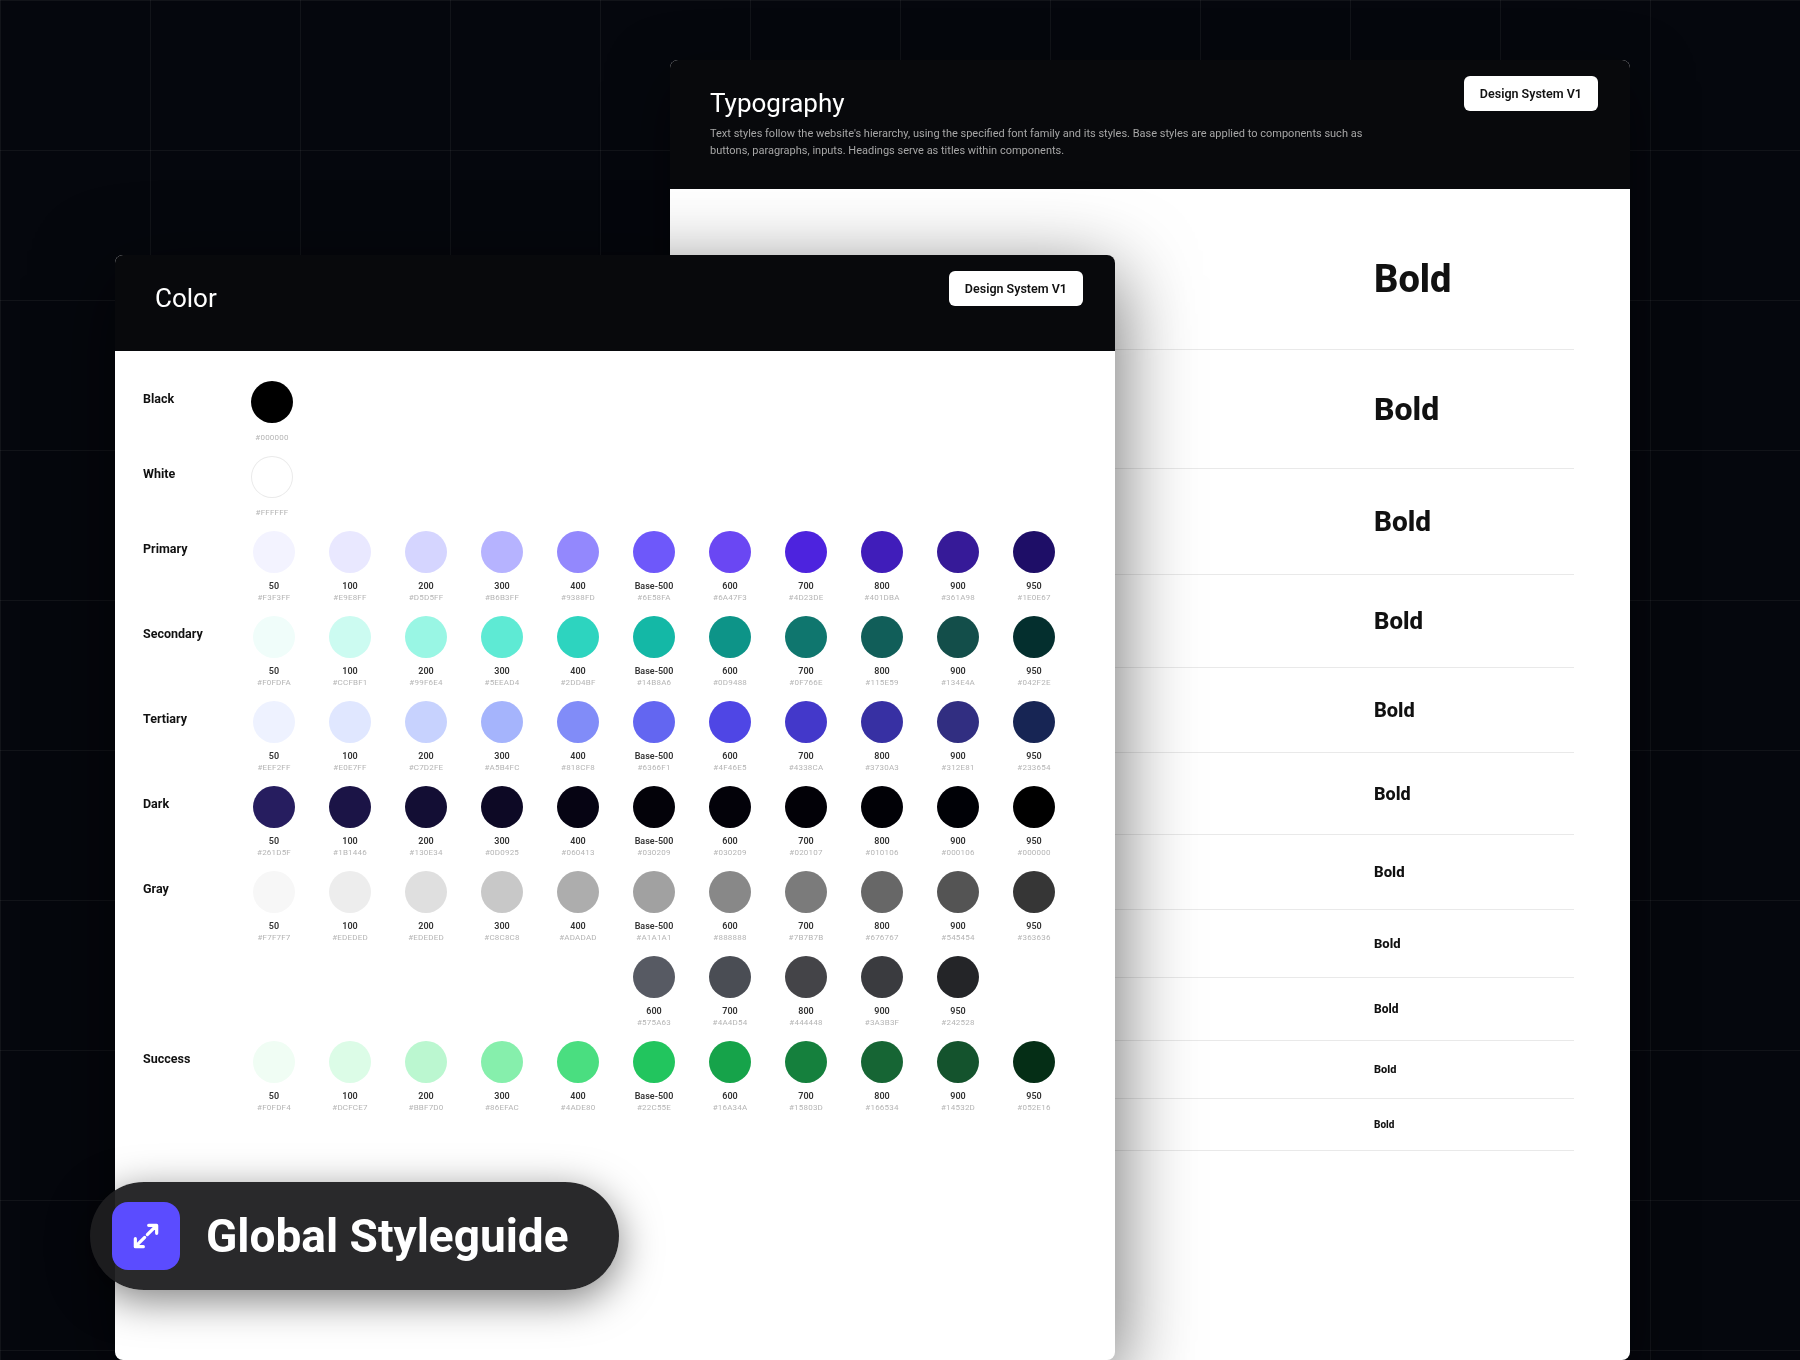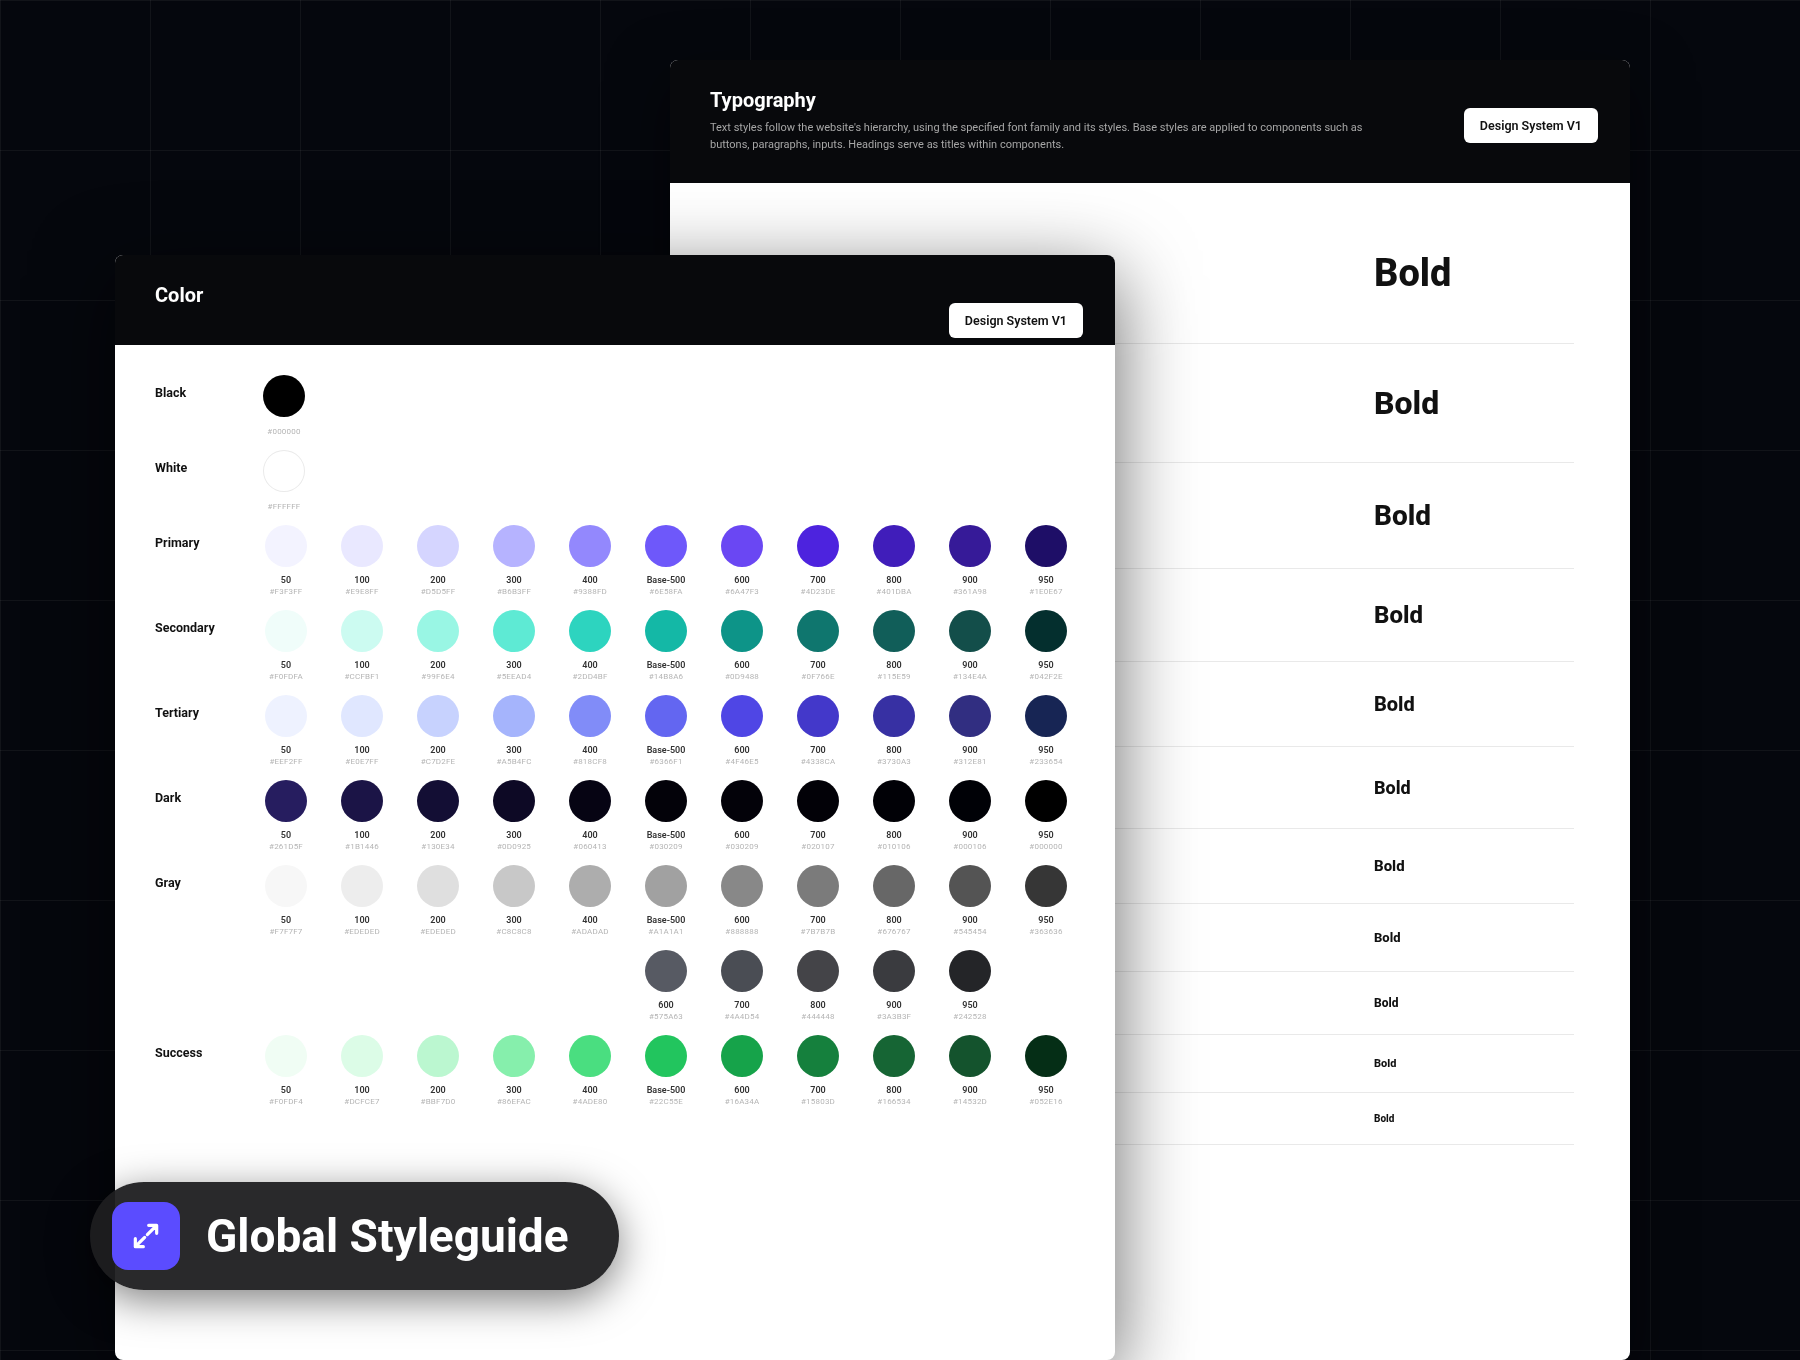--- a/index.html
+++ b/index.html
@@ -40,45 +40,45 @@
     overflow: hidden;
     box-shadow: 0 20px 80px rgba(0,0,0,0.6);
   }
   .panel-header {
     background: #08090c;
     color: #fff;
     padding: 28px 40px 30px 40px;
     position: relative;
   }
   .panel-header h2 {
-    font-size: 20px; font-weight: 700; margin-bottom: 8px;
+    font-size: 26px; font-weight: 400; margin-bottom: 8px;
   }
   .panel-header p {
     font-size: 11px; line-height: 1.5; color: #a6a6a6; max-width: 680px;
   }
   .version-pill {
-    position: absolute; right: 32px; top: 48px;
+    position: absolute; right: 32px; top: 16px;
     background: #fff; color: #111;
     font-size: 12.5px; font-weight: 600;
     padding: 10px 16px; border-radius: 6px;
   }
 
   
   .typo-body { padding: 20px 56px; }
   .typo-row {
     display: flex;
     align-items: center;
     border-bottom: 1px solid #e9e9e9;
     gap: 12px;
   }
   .typo-medium { flex: 1; font-weight: 500; color: #111; }
   .typo-bold   { flex: 0 0 200px; font-weight: 800; color: #111; text-align: left; }
 
   
-  .color-body { padding: 30px 40px 0 40px; color: #111; }
+  .color-body { padding: 30px 40px 0 28px; color: #111; }
   .color-row {
     display: flex; align-items: flex-start; gap: 0;
     margin-bottom: 14px;
   }
   .color-row .row-label {
     width: 108px;
     font-size: 12.5px; font-weight: 700; color: #111;
     padding-top: 10px;
   }
   .swatch-list { display: flex; gap: 30px; flex: 1; }

